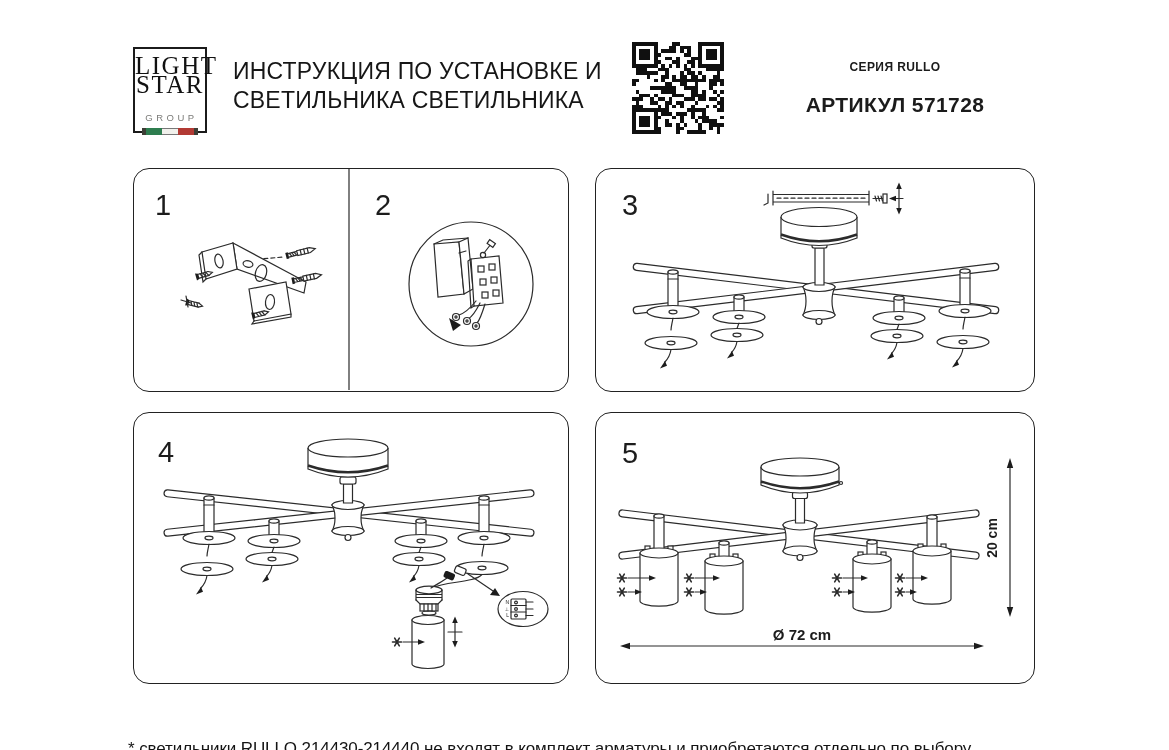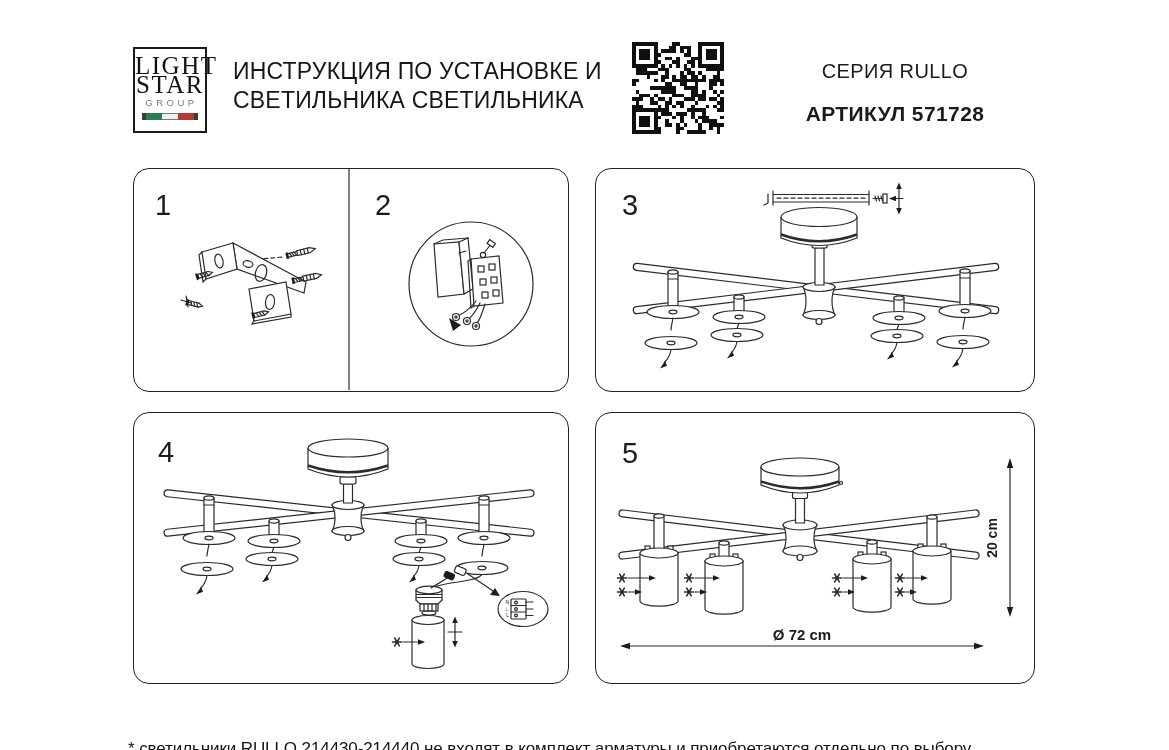--- a/index.html
+++ b/index.html
@@ -10,34 +10,34 @@
   html,body{background:#ffffff}
   body{position:relative;width:1169px;height:750px;overflow:hidden;
        font-family:"Liberation Sans",sans-serif;color:var(--ink)}
   .abs{position:absolute}
 
   
   .logo-box{left:133px;top:47px;width:74px;height:86px;border:2px solid #1b1b1b;
             text-align:center;padding-top:7px}
   .logo-word{font-family:"Liberation Serif",serif;font-weight:400;font-size:25px;
              letter-spacing:1.5px;line-height:19px;color:#111}
-  .logo-group{font-size:9.5px;letter-spacing:3.5px;color:#7b7b78;margin-top:3px;padding-left:3px}
+  .logo-group{font-size:9.5px;letter-spacing:3.5px;color:#7b7b78;margin-top:18px;padding-left:3px}
   .logo-flag{width:56px;height:7px;margin:5px auto 0;display:flex}
   .logo-flag span{height:100%}
   .f-cap{width:4px;background:#3d3d35}
   .f-g{flex:1;background:var(--flag-green)}
   .f-w{flex:1;background:var(--flag-white);border-top:1px solid #777;border-bottom:1px solid #777}
   .f-r{flex:1;background:var(--flag-red)}
 
   .title{left:233px;top:57px;width:420px;font-size:23px;font-weight:400;
          line-height:29px;letter-spacing:.2px;color:#161616}
   .qr{left:632px;top:42px;width:92px;height:92px}
   .qr rect{fill:#101010}
   .ids{left:762px;top:60px;width:266px;text-align:center}
-  .series{font-size:20px;font-weight:400;letter-spacing:.4px}
+  .series{font-size:12px;font-weight:700;letter-spacing:.4px}
   .article{font-size:21px;font-weight:700;margin-top:19px;letter-spacing:.4px}
 
   
   .panel{position:absolute;border:1.6px solid #222;border-radius:16px;background:#fff}
   #p12{left:133px;top:168px;width:436px;height:224px}
   #p3 {left:595px;top:168px;width:440px;height:224px}
   #p4 {left:133px;top:412px;width:436px;height:272px}
   #p5 {left:595px;top:412px;width:440px;height:272px}
   .panel svg{display:block}
 

